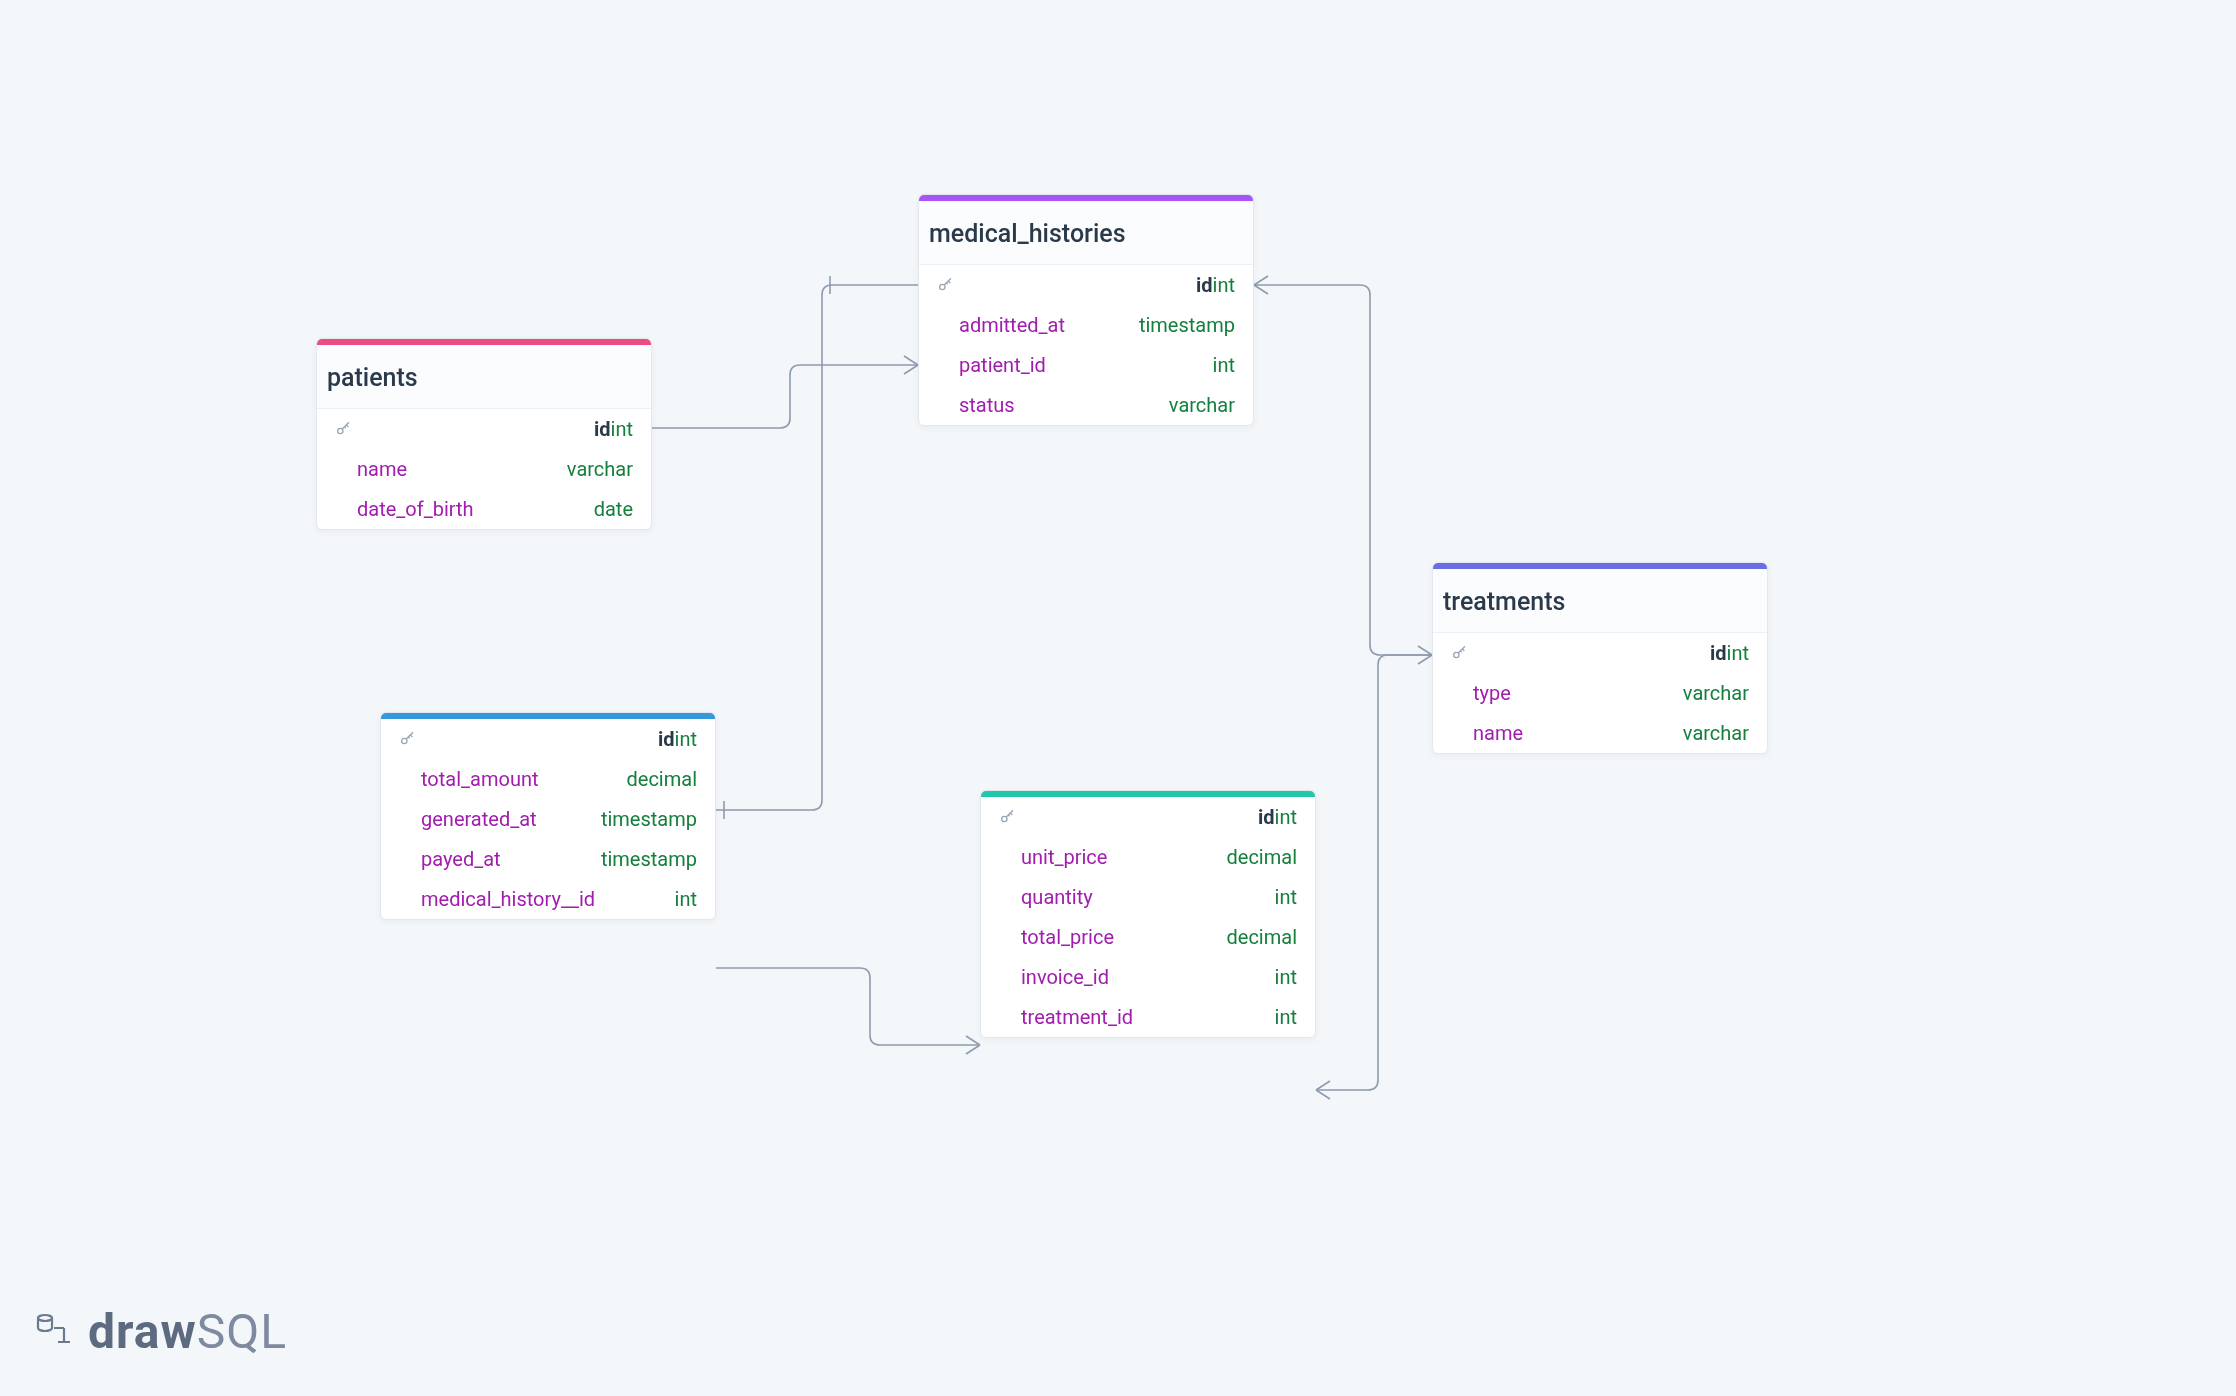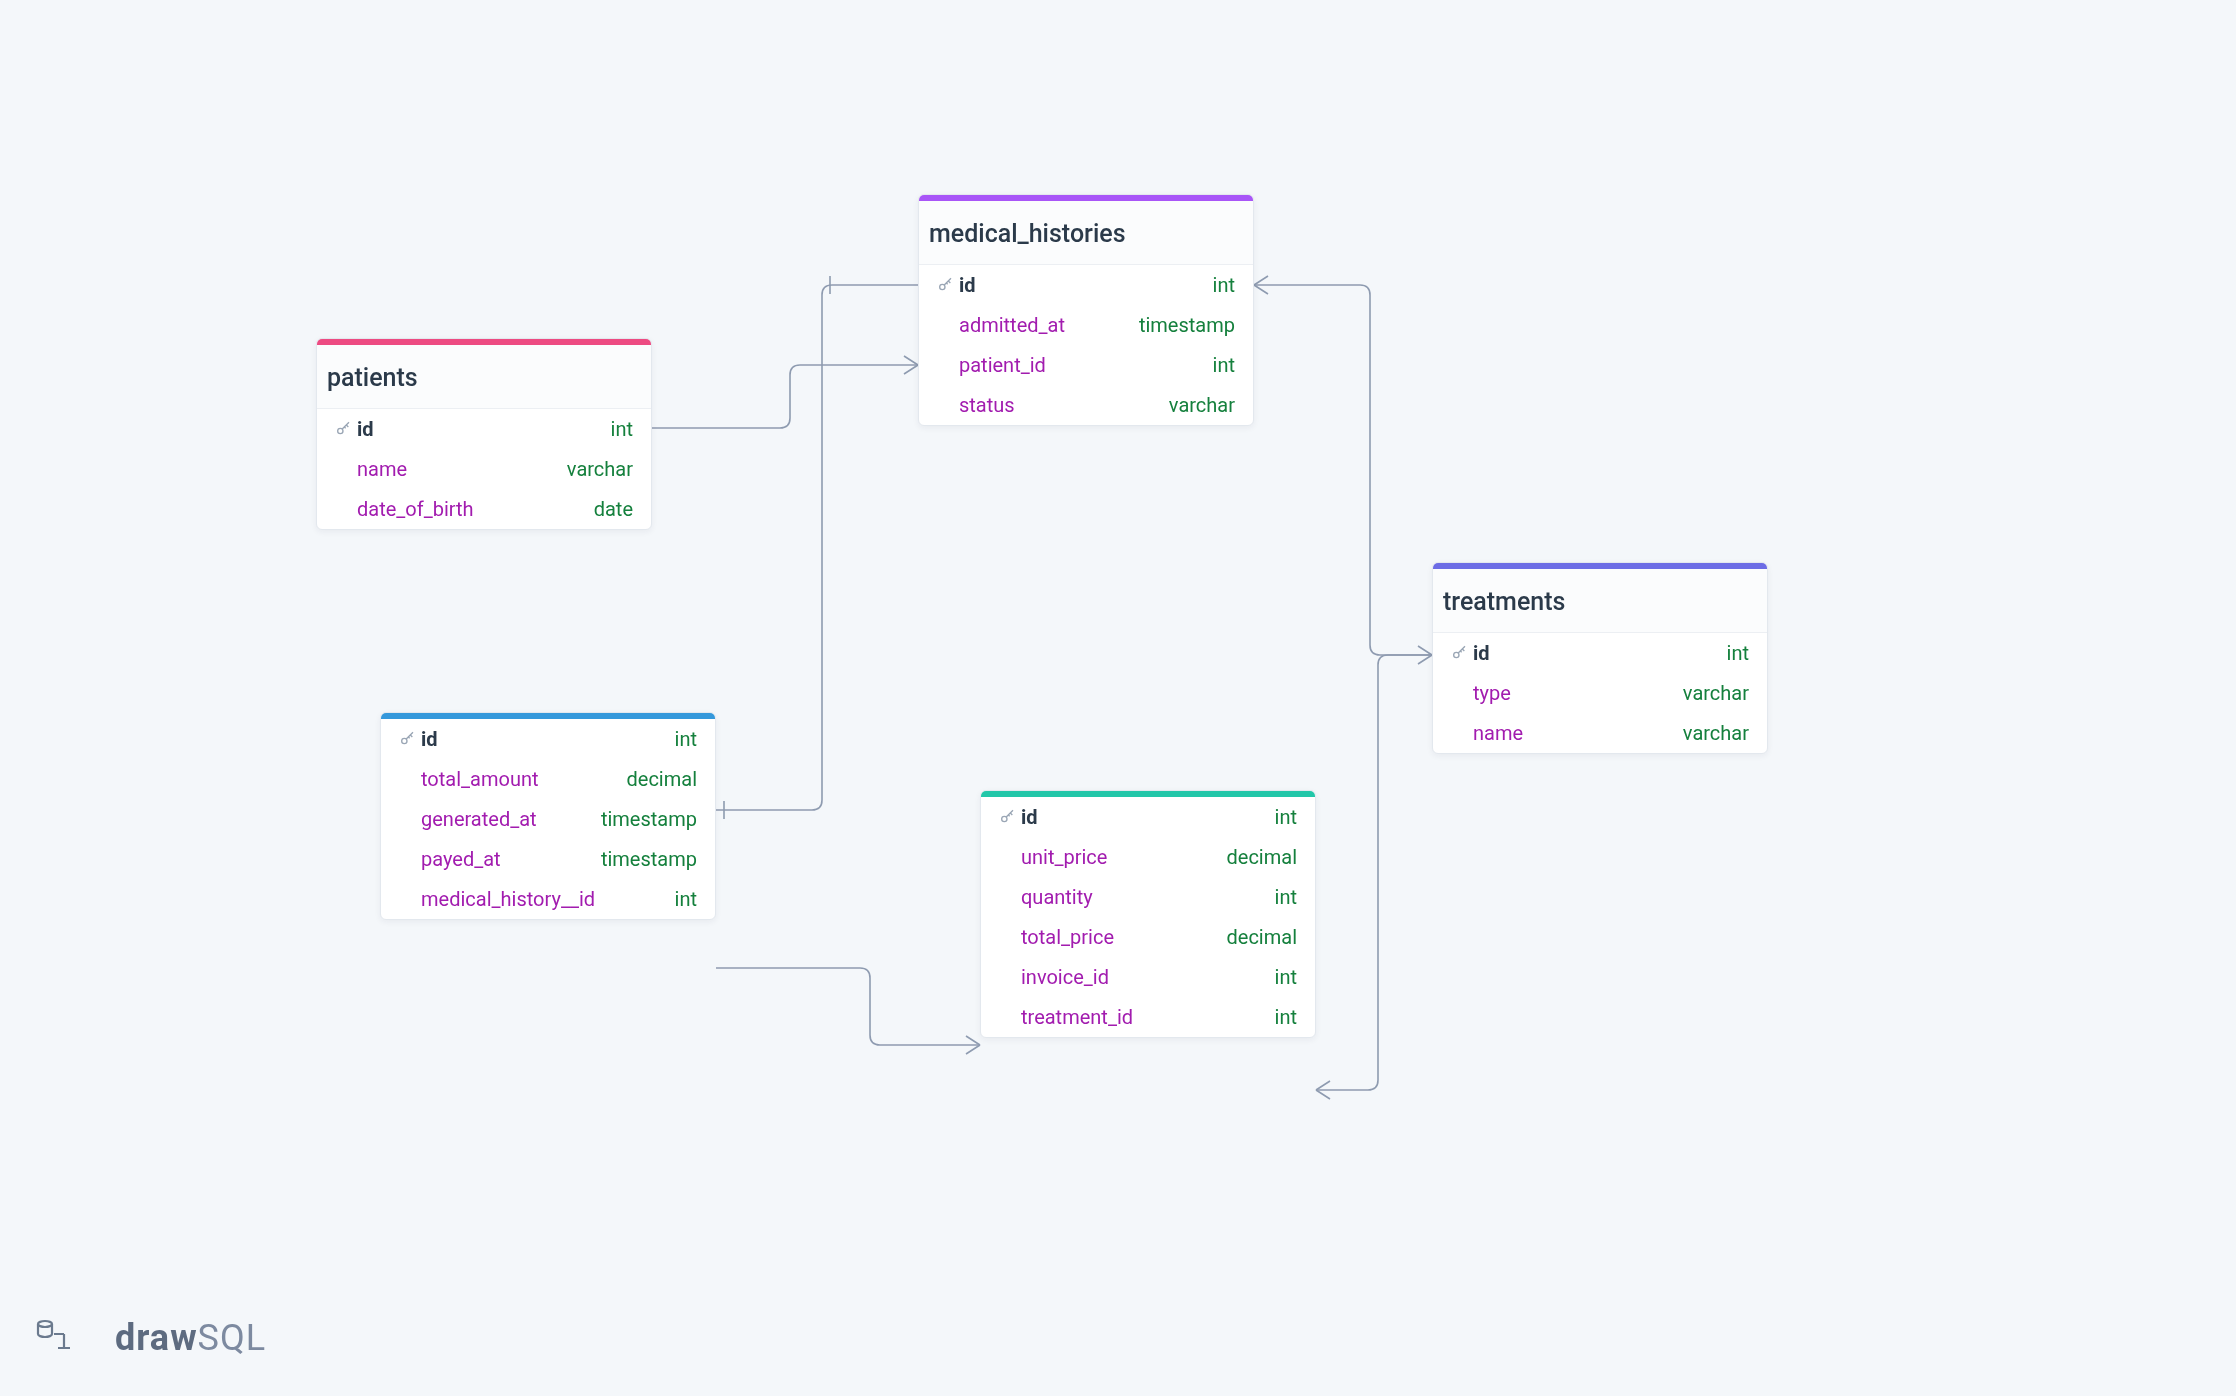--- a/index.html
+++ b/index.html
@@ -59,42 +59,42 @@
     align-items: center;
   }
   .table-card .row .col-name {
     flex: 1;
     color: #a21caf;
     font-weight: 400;
   }
   .table-card .row.pk .col-name {
     font-weight: 700;
     color: #2b3a4a;
+    text-align: right;
   }
   .table-card .row .col-type {
     color: #15803d;
     font-weight: 400;
   }
   .logo {
     position: absolute;
     left: 34px;
     bottom: 36px;
     display: flex;
     align-items: center;
     color: #6b7a8e;
   }
   .logo .logo-icon {
     margin-right: 14px;
   }
   .logo .logo-text {
-    font-size: 36px;
+    font-size: 48px;
     letter-spacing: 1px;
     font-weight: 400;
     color: #7d8aa0;
-    margin-left: 27px;
   }
   .logo .logo-text .bold {
     font-weight: 700;
     color: #5d6b80;
   }
   .conn-path {
     fill: none;
     stroke: #8e9bb0;
     stroke-width: 1.6;
   }

